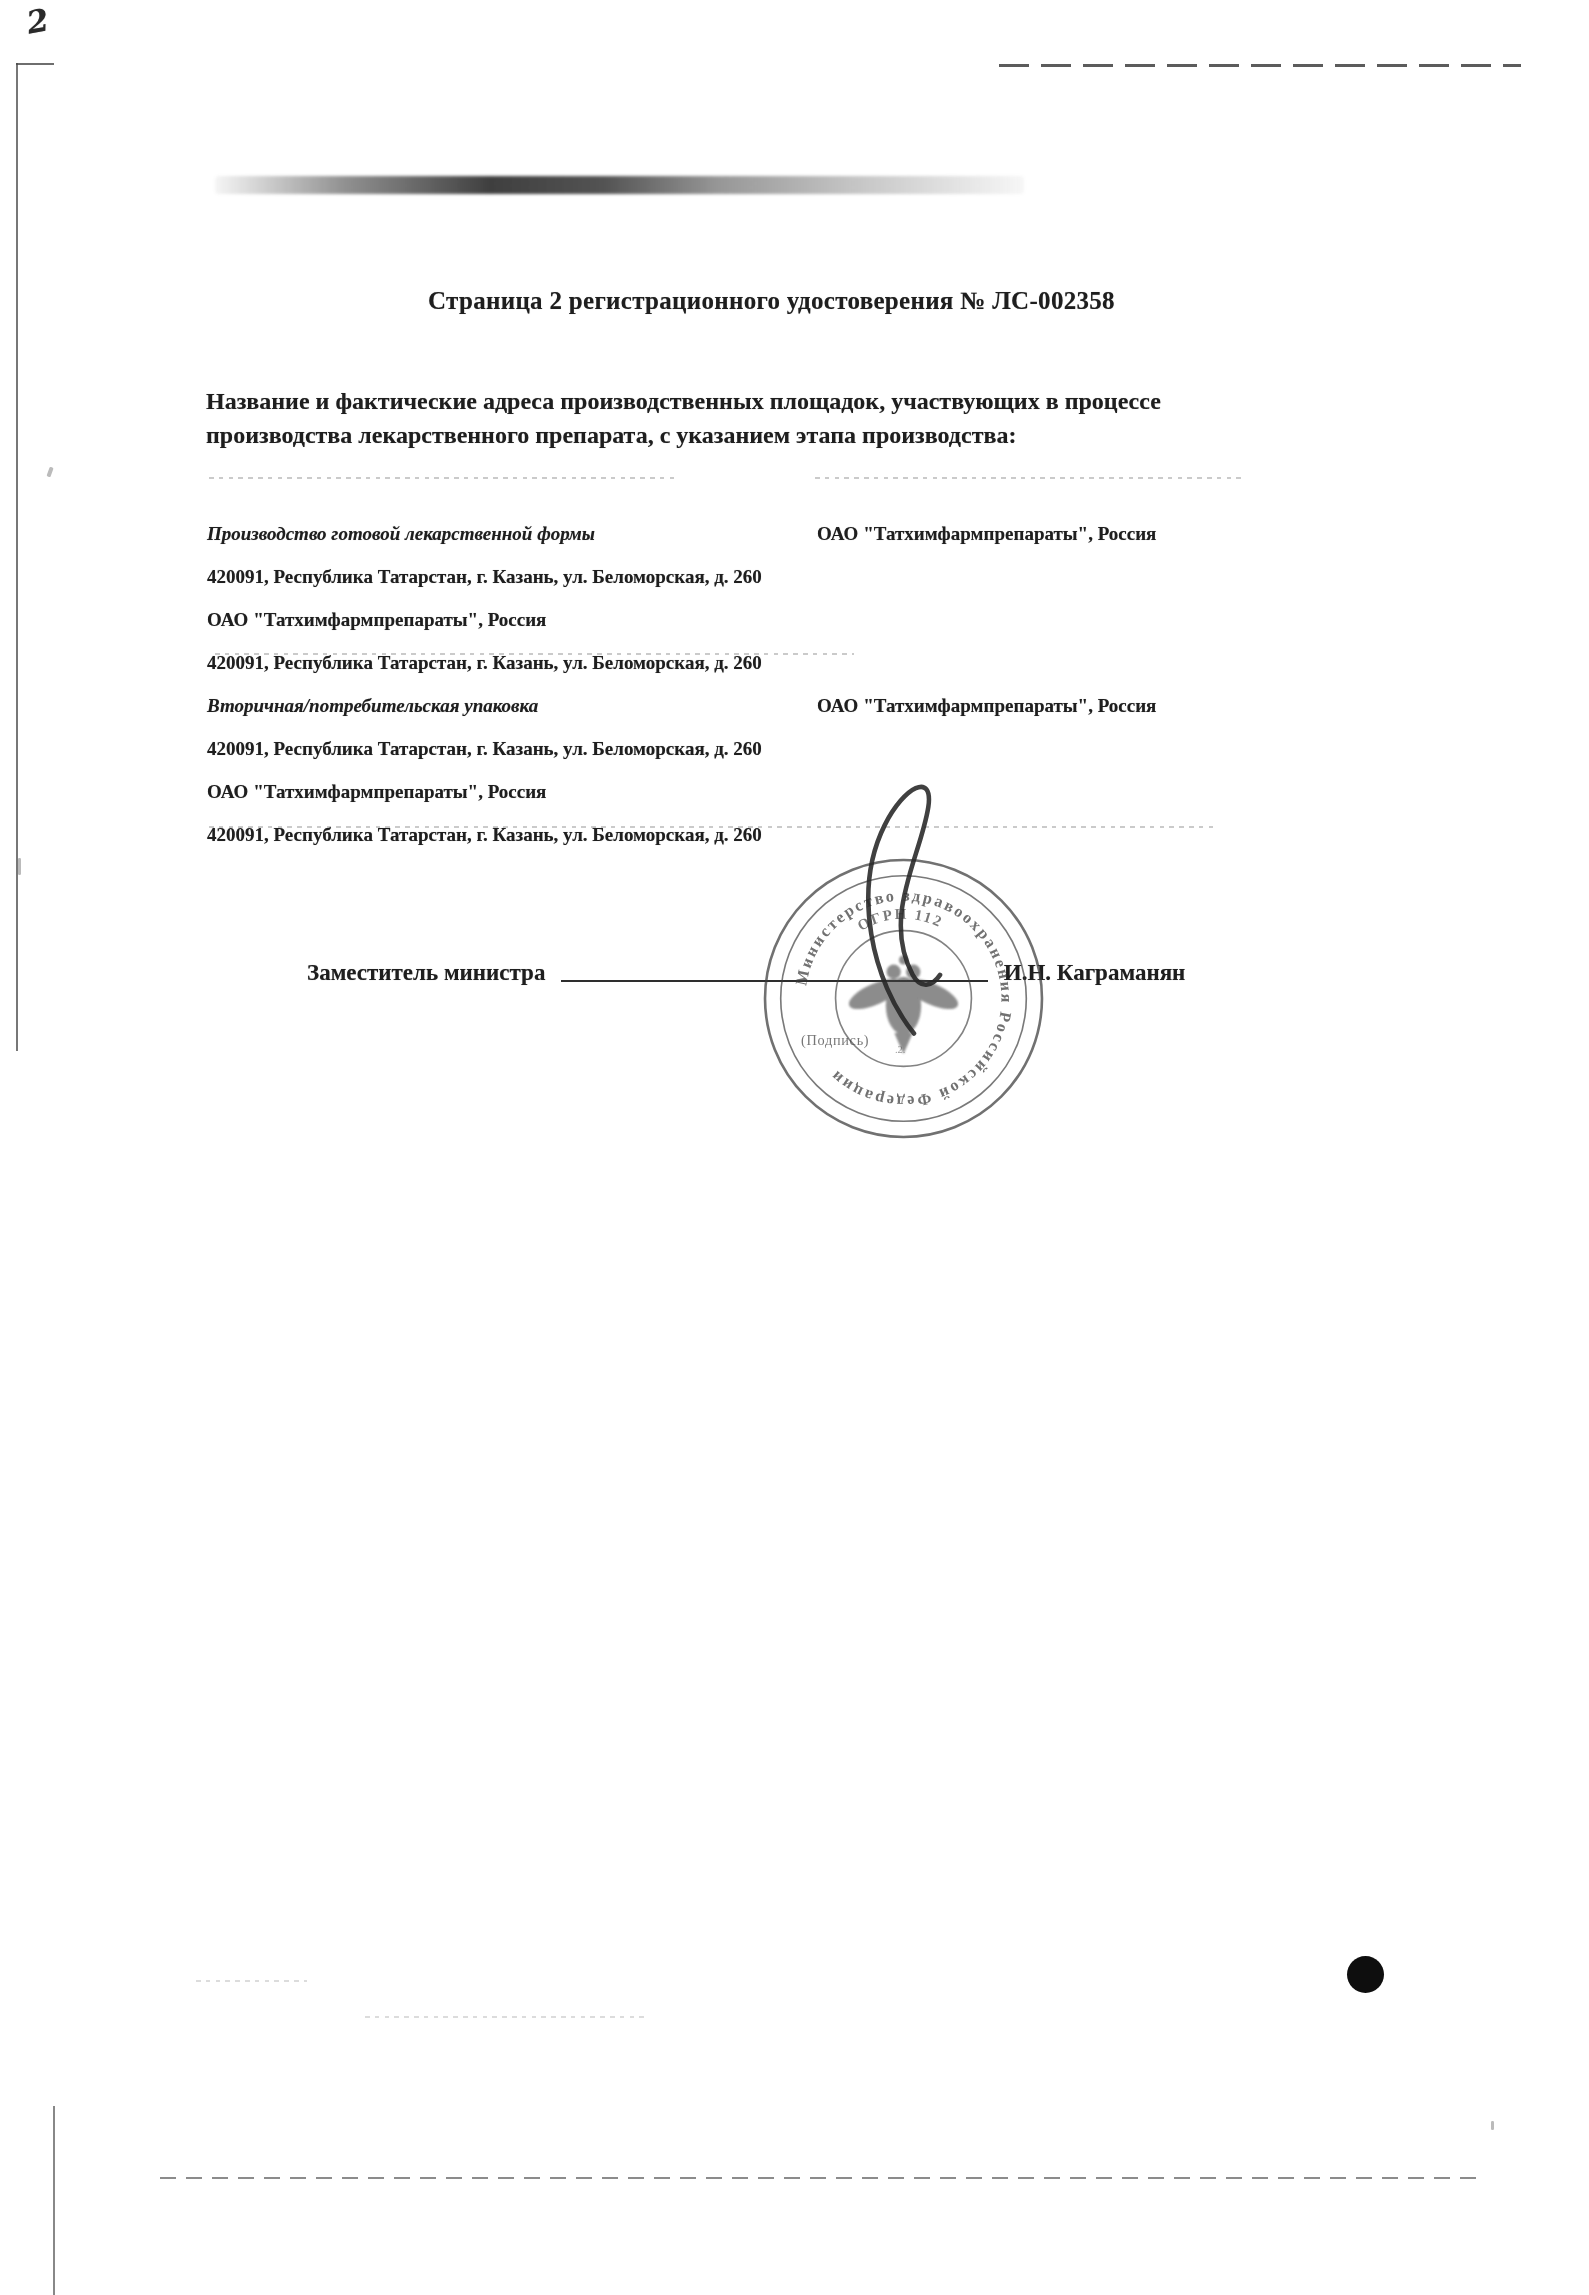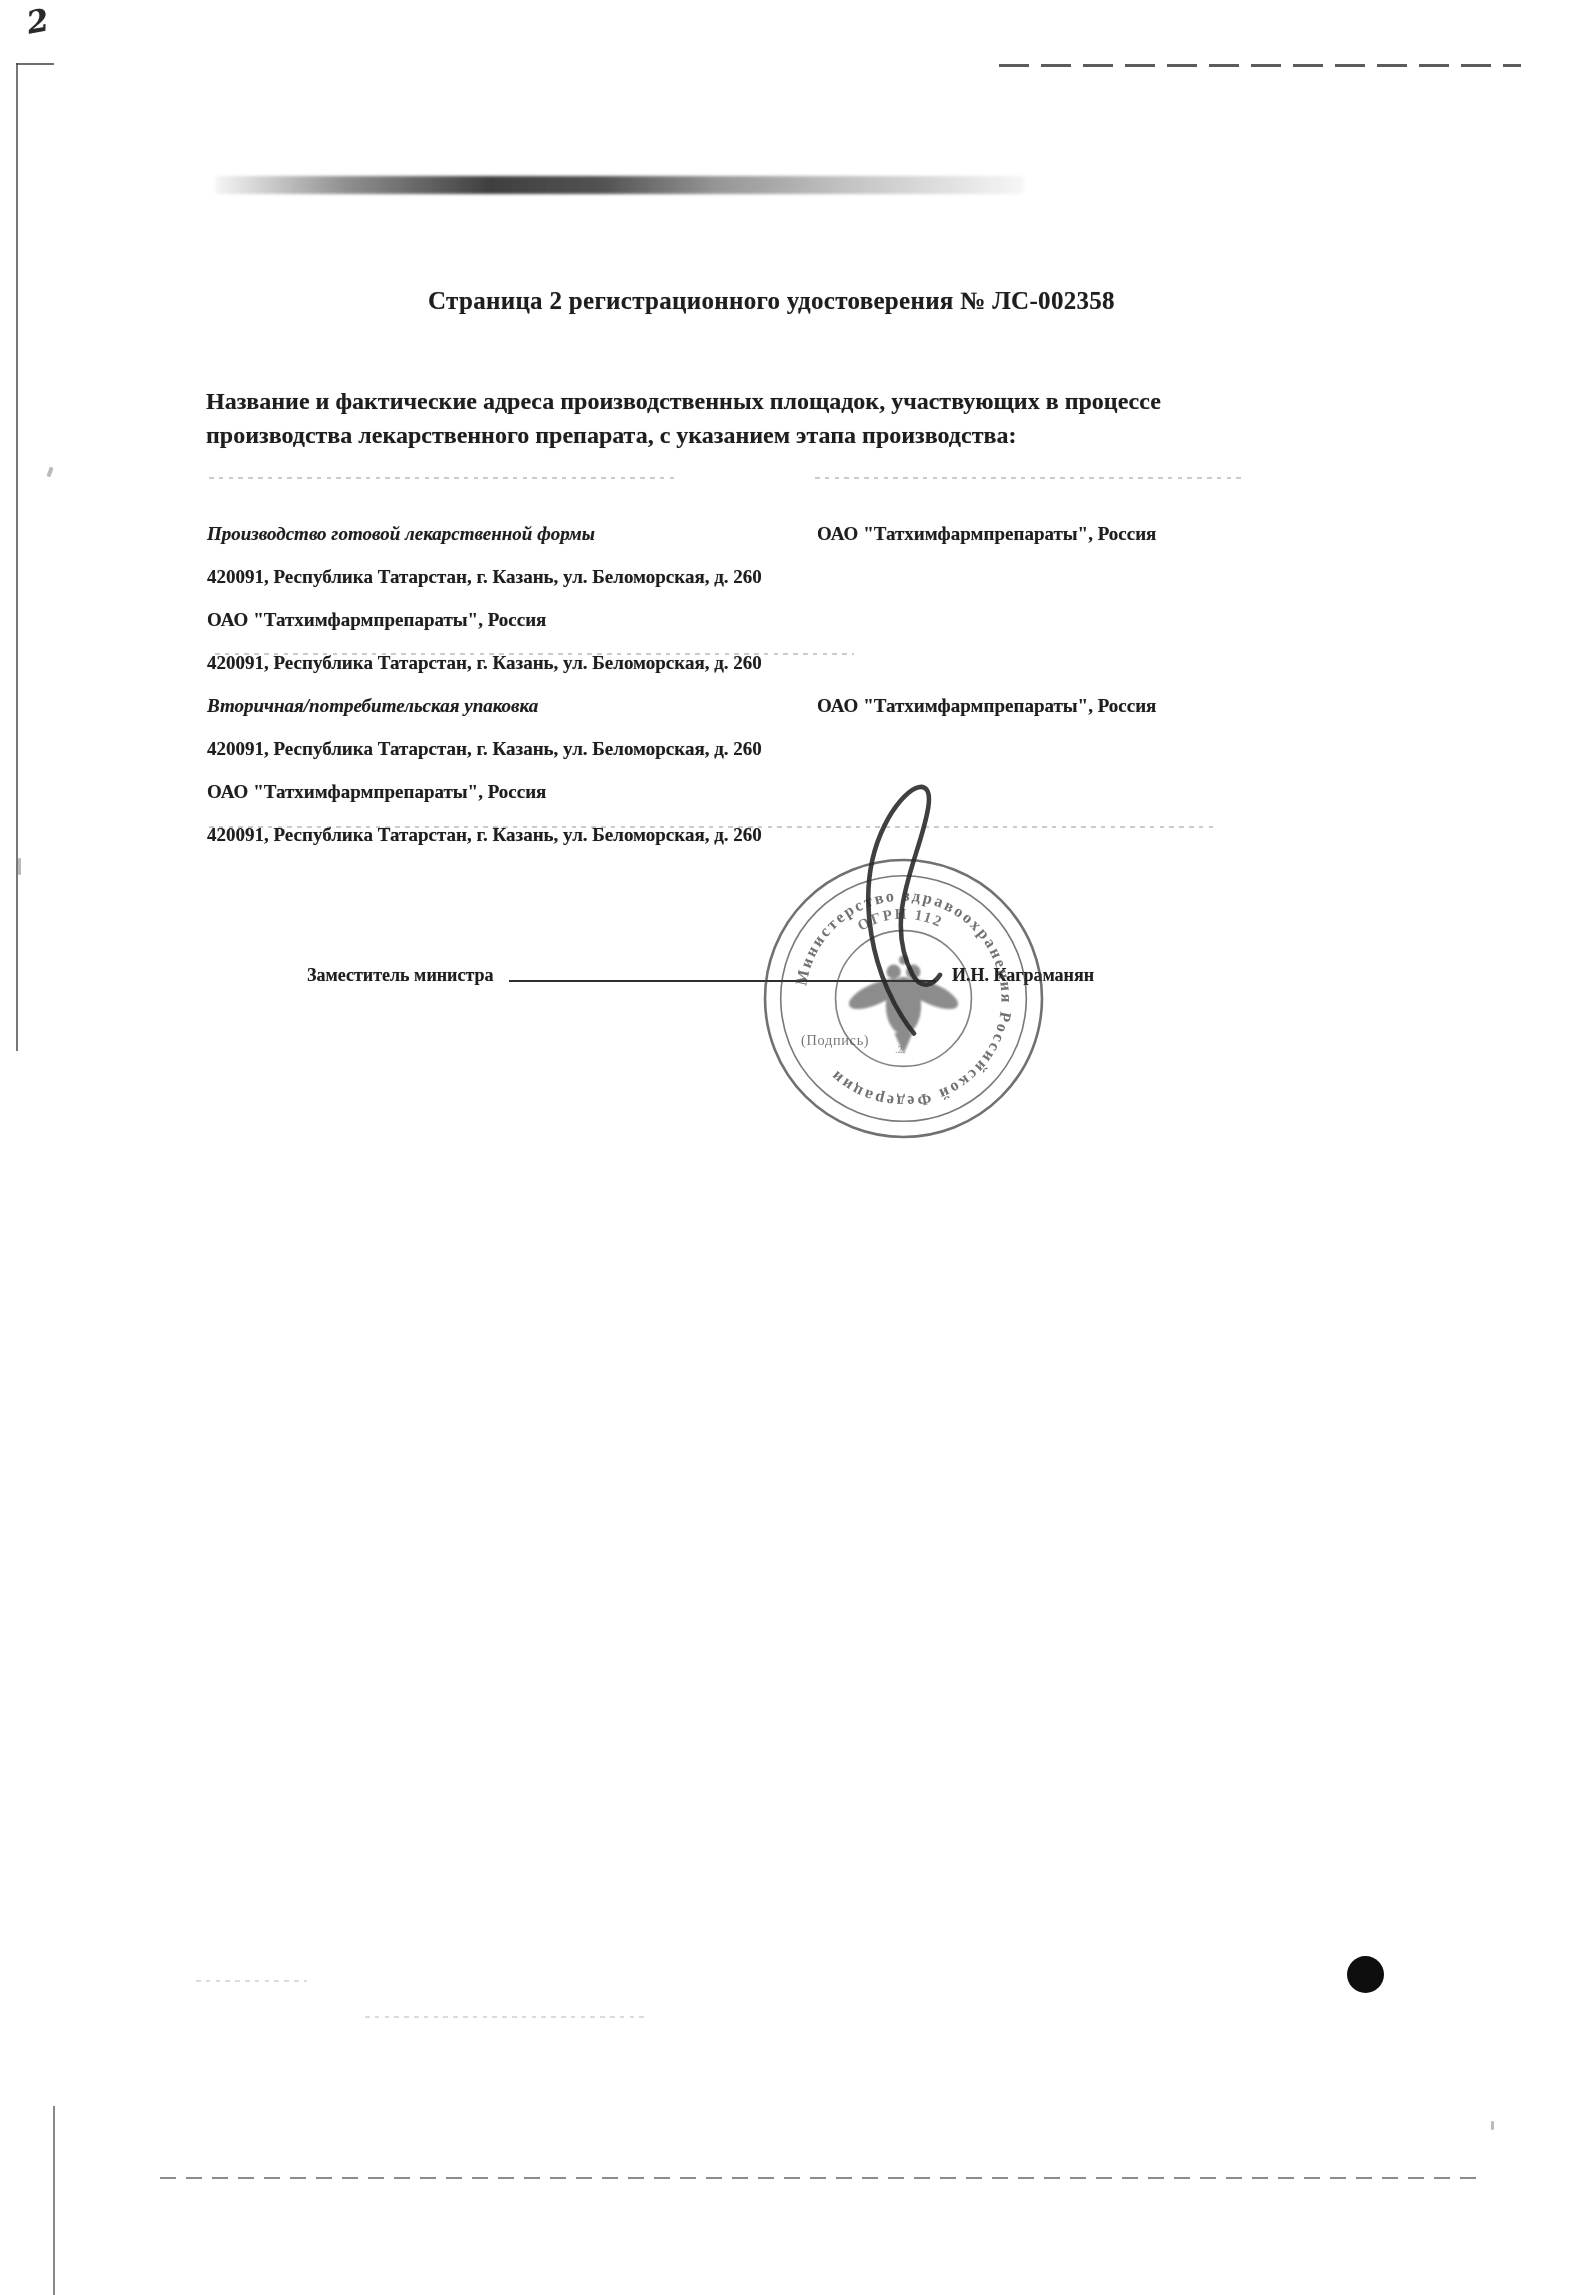--- a/index.html
+++ b/index.html
@@ -62,21 +62,21 @@
   }
   .entries { position: absolute; top: 480px; left: 207px; width: 1226px; font-size: 19px; margin-top: 32px; }
   .entry .row { display: grid; grid-template-columns: 610px auto; line-height: 43px; }
   .stage { font-style: italic; font-weight: 700; }
   .manu { font-weight: 600; white-space: nowrap; }
   .addr { line-height: 43px; font-weight: 600; }
 
   .sig-row {
     position: absolute; top: 951px; left: 307px;
     display: flex; align-items: flex-end;
-    font-size: 18px; font-weight: 700; white-space: nowrap;
+    font-size: 23px; font-weight: 700; white-space: nowrap;
   }
   .sig-line { width: 427px; height: 29px; border-bottom: 2px solid #2e2e2e; margin: 0 15.7px 3.9px 15.7px; }
   .sig-caption {
     position: absolute; top: 1032px; left: 801px;
     font-size: 14.3px; color: #3d3d3d; opacity: .7; letter-spacing: 0.7px;
   }
 
   .stamp { position: absolute; left: 750px; top: 845px; width: 307px; height: 307px; opacity: .85; }
   .pen-sig { position: absolute; left: 816px; top: 760px; width: 183px; height: 280px; opacity: .88; }
 

